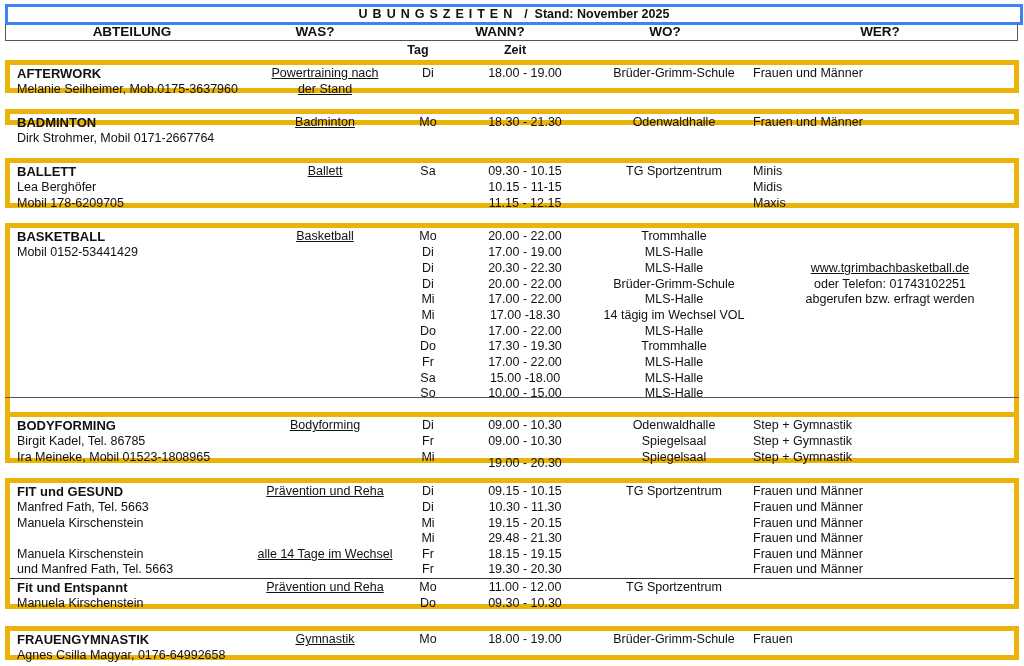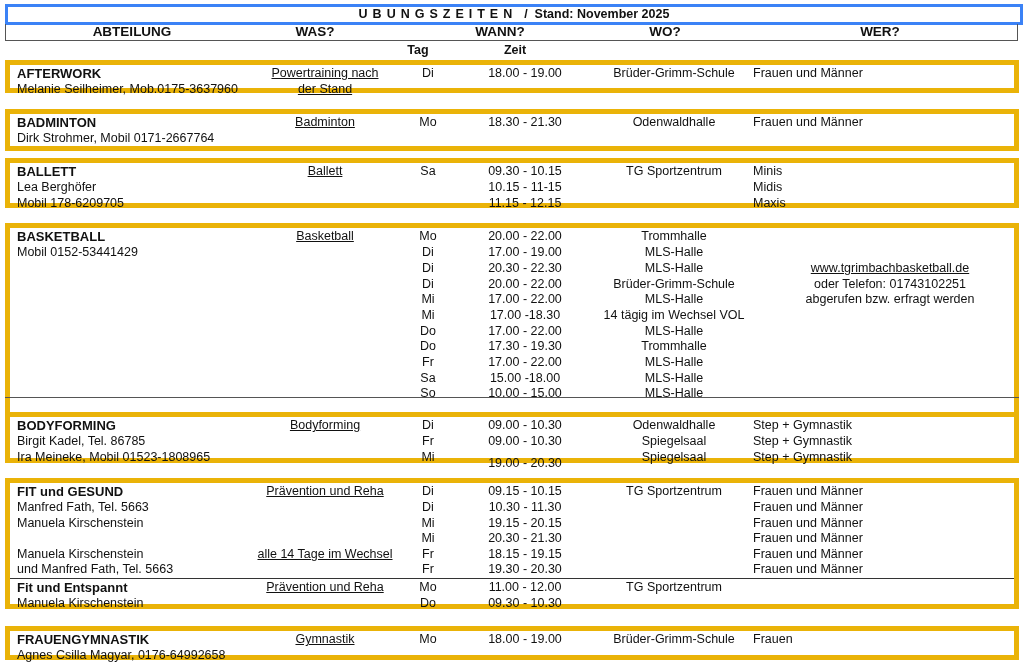--- a/index.html
+++ b/index.html
@@ -51,21 +51,21 @@
   <div class="cell c-name bold" style="top:1px;">AFTERWORK</div>
   <div class="cell c-name" style="top:17px;">Melanie Seilheimer, Mob.0175-3637960</div>
   <div class="cell c-was u" style="top:1px;">Powertraining nach</div>
   <div class="cell c-was u" style="top:17px;">der Stand</div>
   <div class="cell c-tag" style="top:1px;">Di</div>
   <div class="cell c-zeit" style="top:1px;">18.00 - 19.00</div>
   <div class="cell c-wo" style="top:1px;">Brüder-Grimm-Schule</div>
   <div class="cell c-wer" style="top:1px;">Frauen und Männer</div>
 </div>
 
-<div class="block" style="top:109px;height:42px;">
+<div class="block" style="top:109px;height:16px;">
   <div class="cell c-name bold" style="top:1px;">BADMINTON</div>
   <div class="cell c-name" style="top:17px;">Dirk Strohmer, Mobil 0171-2667764</div>
   <div class="cell c-was u" style="top:1px;">Badminton</div>
   <div class="cell c-tag" style="top:1px;">Mo</div>
   <div class="cell c-zeit" style="top:1px;">18.30 - 21.30</div>
   <div class="cell c-wo" style="top:1px;">Odenwaldhalle</div>
   <div class="cell c-wer" style="top:1px;">Frauen und Männer</div>
 </div>
 
 <div class="block" style="top:158px;height:50px;">
@@ -176,21 +176,21 @@
 
   <div class="cell c-tag" style="top:17px;">Di</div>
   <div class="cell c-zeit" style="top:17px;">10.30 - 11.30</div>
   <div class="cell c-wer" style="top:17px;">Frauen und Männer</div>
 
   <div class="cell c-tag" style="top:33px;">Mi</div>
   <div class="cell c-zeit" style="top:33px;">19.15 - 20.15</div>
   <div class="cell c-wer" style="top:33px;">Frauen und Männer</div>
 
   <div class="cell c-tag" style="top:48px;">Mi</div>
-  <div class="cell c-zeit" style="top:48px;">20.30 - 21.30</div>
+  <div class="cell c-zeit" style="top:48px;">29.48 - 21.30</div>
   <div class="cell c-wer" style="top:48px;">Frauen und Männer</div>
 
   <div class="cell c-tag" style="top:64px;">Fr</div>
   <div class="cell c-zeit" style="top:64px;">18.15 - 19.15</div>
   <div class="cell c-wer" style="top:64px;">Frauen und Männer</div>
 
   <div class="cell c-tag" style="top:79px;">Fr</div>
   <div class="cell c-zeit" style="top:79px;">19.30 - 20.30</div>
   <div class="cell c-wer" style="top:79px;">Frauen und Männer</div>
 

